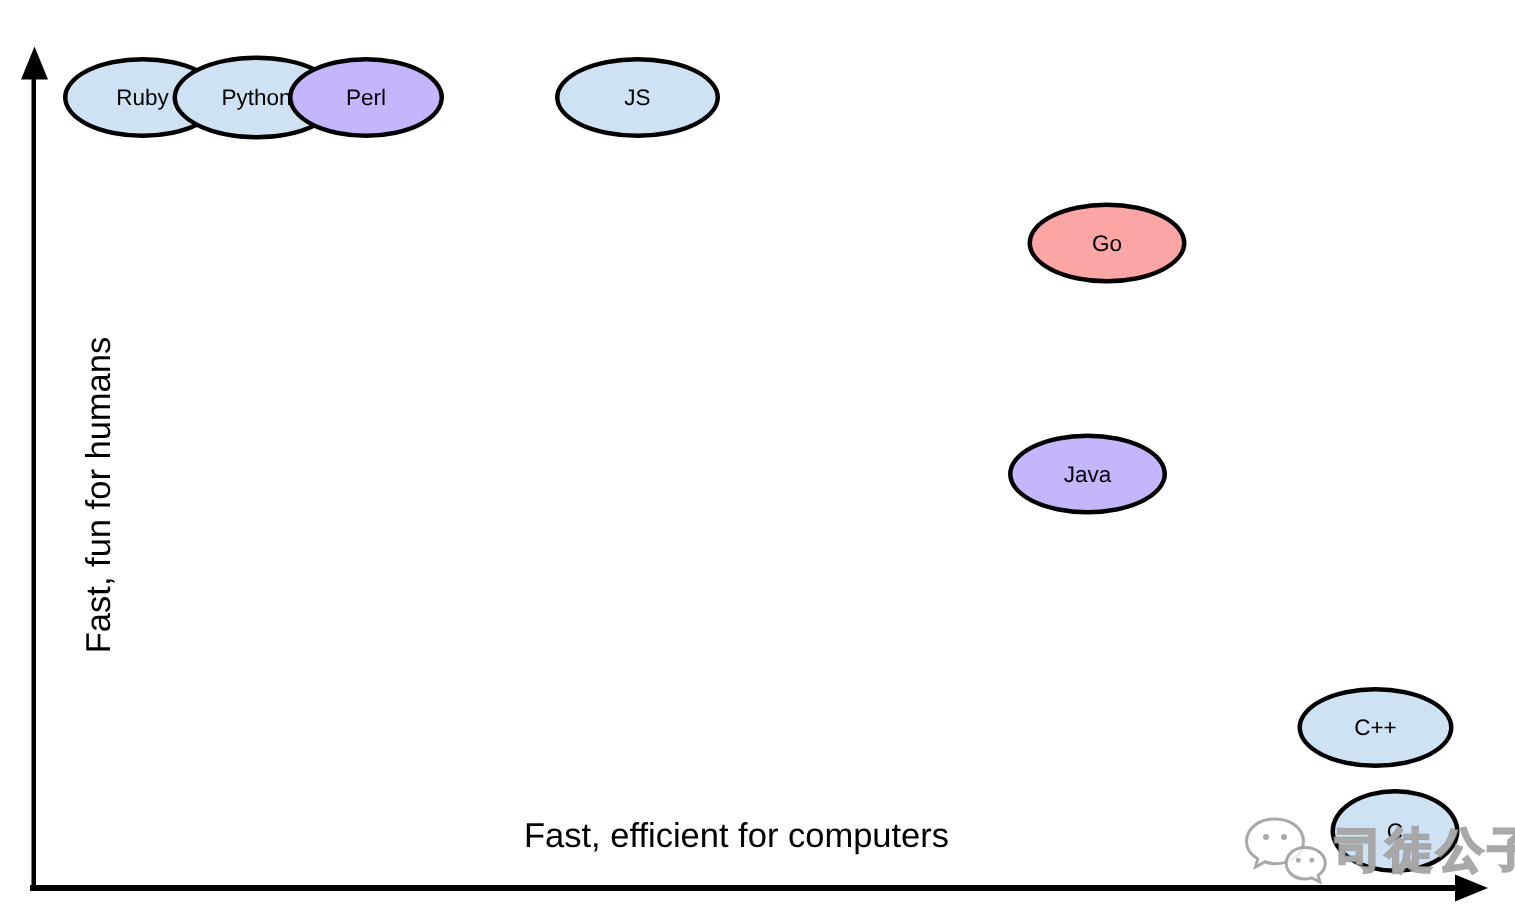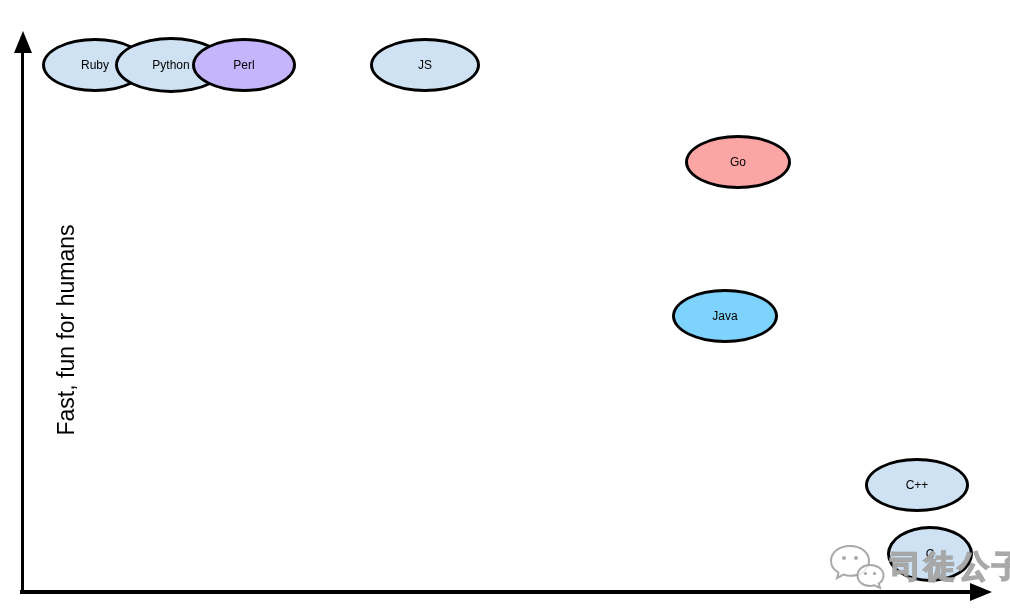--- a/index.html
+++ b/index.html
@@ -43,21 +43,21 @@
     font-size: 23px; color: #000; white-space: nowrap;
   }
 
   
   .node {
     position: absolute;
     box-sizing: border-box;
     border: 3px solid #000;
     border-radius: 50%;
     display: flex; align-items: center; justify-content: center;
-    font-size: 12px; color: #000;
+    font-size: 15px; color: #000;
   }
 
   
   .watermark {
     position: absolute; left: 826px; top: 541px;
     display: flex; align-items: center; gap: 2px;
     pointer-events: none;
   }
   .wm-text {
     font-size: 31px; font-weight: bold; letter-spacing: 3px;
@@ -71,28 +71,29 @@
 <body>
 
 <div class="canvas">
 
   <div class="axis-line y-line"></div>
   <div class="arrow-up"></div>
   <div class="axis-line x-line"></div>
   <div class="arrow-right"></div>
 
   <div class="ylabel">Fast, fun for humans</div>
+  <div class="xlabel">Fast, efficient for computers</div>
 
   <div id="nodes-layer">
       <div class="node" style="left: 42px; top: 38px; width: 106px; height: 54px; background: rgb(207, 226, 243); border-color: rgb(0, 0, 0);">Ruby</div>
       <div class="node" style="left: 115px; top: 37px; width: 112px; height: 56px; background: rgb(207, 226, 243); border-color: rgb(0, 0, 0);">Python</div>
       <div class="node" style="left: 192px; top: 38px; width: 104px; height: 54px; background: #c4b5fd; border-color: rgb(0, 0, 0);">Perl</div>
       <div class="node" style="left: 370px; top: 38px; width: 110px; height: 54px; background: rgb(207, 226, 243); border-color: rgb(0, 0, 0); text-align: right;">JS</div>
       <div class="node" style="left: 685px; top: 135px; width: 106px; height: 54px; background: #fca5a5; border-color: rgb(0, 0, 0);">Go</div>
-      <div class="node" style="left: 672px; top: 289px; width: 106px; height: 54px; background: #7dd3fc; border-color: rgb(0, 0, 0);">Java</div>
+      <div class="node" style="left: 672px; top: 289px; width: 106px; height: 54px; background: #c4b5fd; border-color: rgb(0, 0, 0);">Java</div>
       <div class="node" style="left: 865px; top: 458px; width: 104px; height: 54px; background: rgb(207, 226, 243); border-color: rgb(0, 0, 0);">C++</div>
       <div class="node" style="left: 887px; top: 526px; width: 86px; height: 56px; background: rgb(207, 226, 243); border-color: rgb(0, 0, 0);">C</div>
     </div>
 
   <div class="watermark">
     <svg width="62" height="52" viewBox="0 0 62 52">
       <g fill="rgba(255,255,255,0.8)" stroke="rgba(160,160,160,0.9)" stroke-width="2">
         <path d="M24 5 C13 5, 5 11.5, 5 20 C5 25, 8 29, 12.5 31.5 L11 37 L17.5 33.5 C19.5 34.2, 21.7 34.8, 24 34.8 C35 34.8, 43 28.5, 43 20 C43 11.5, 35 5, 24 5 Z"></path>
         <path d="M44 24 C37 24, 31.5 28.5, 31.5 34.5 C31.5 40.5, 37 45, 44 45 C45.6 45, 47 44.8, 48.4 44.3 L54 47 L52.7 42.5 C55.8 40.6, 57.5 37.8, 57.5 34.5 C57.5 28.5, 51.5 24, 44 24 Z"></path>
       </g>

